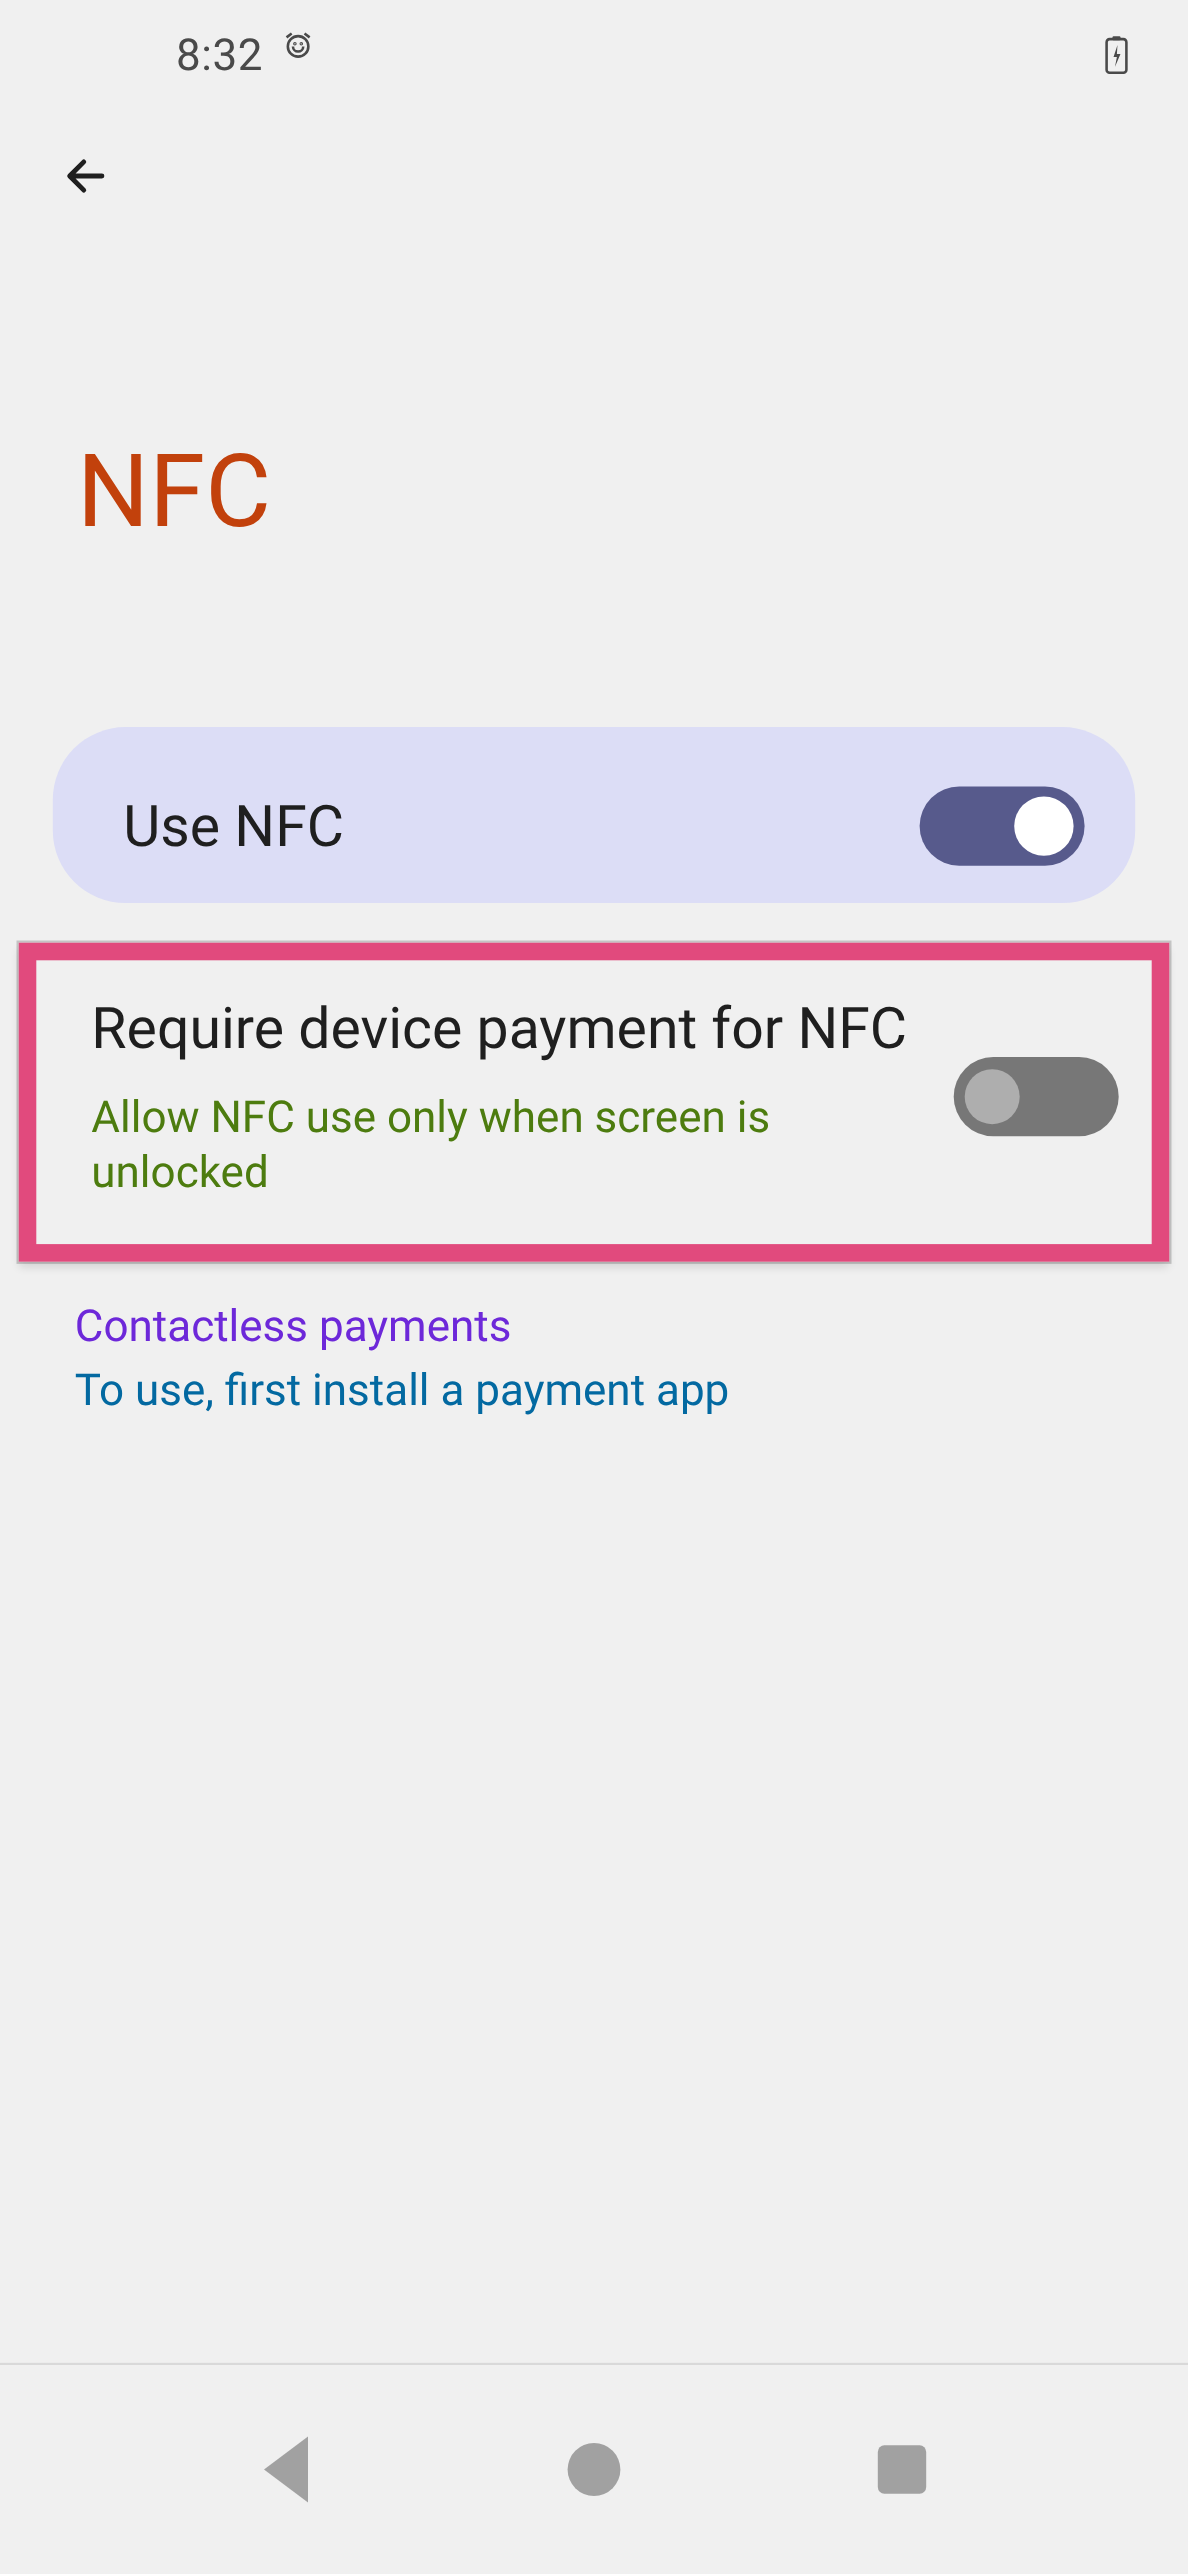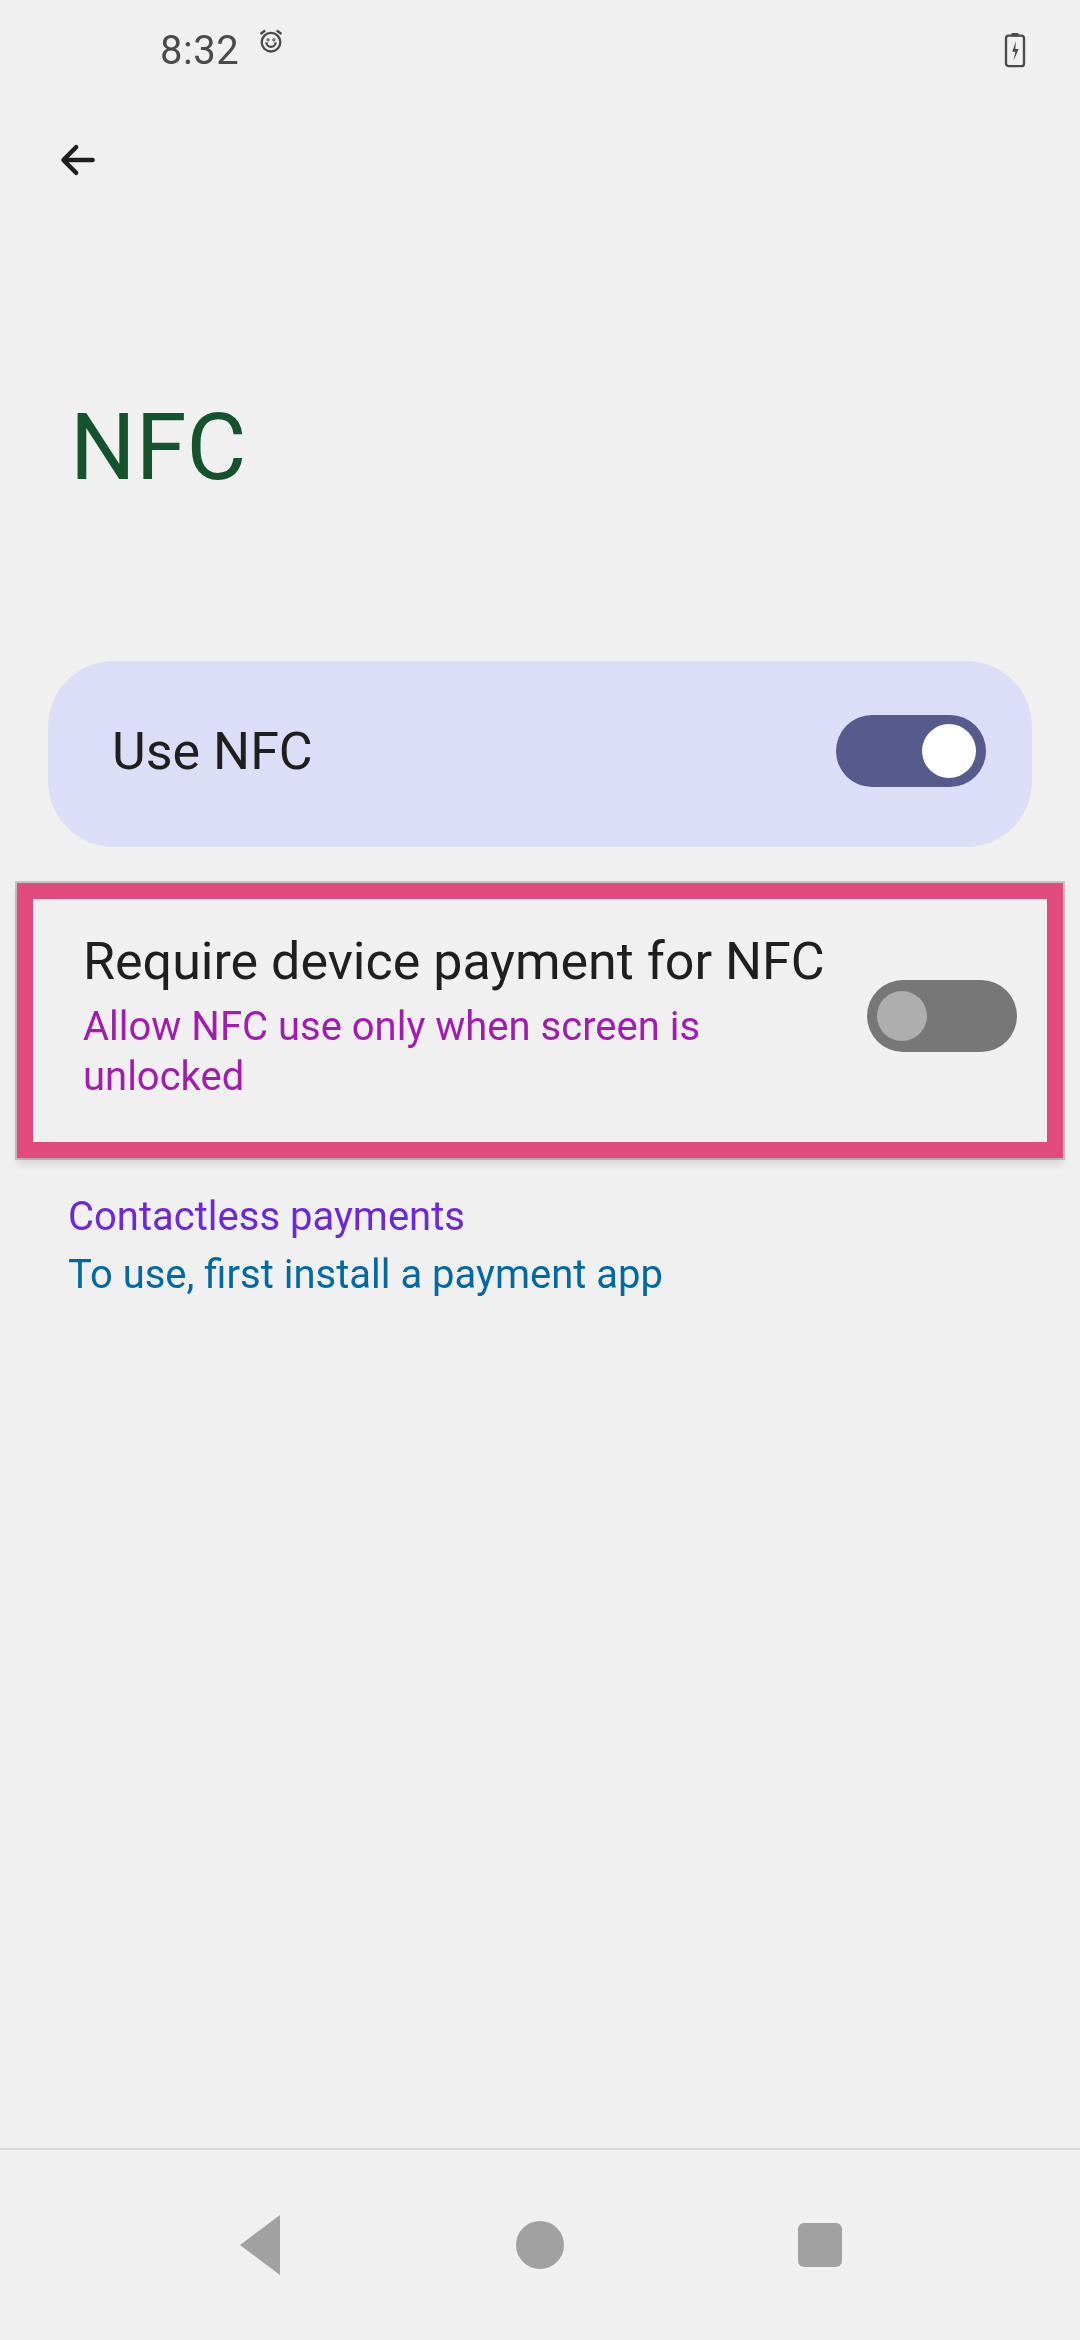--- a/index.html
+++ b/index.html
@@ -38,35 +38,35 @@
       width: 48px; height: 48px;
       display: flex; align-items: center; justify-content: center;
       background: none; border: none; cursor: pointer;
     }
     .back-button svg { width: 44px; height: 44px; }
 
     
     .page-title {
       font-size: 92px;
       font-weight: 400;
-      color: #14532d;
+      color: #c2410c;
       padding: 210px 70px 0 70px;
       letter-spacing: 0;
     }
 
     
     .content {
       padding: 160px 48px 0 48px;
     }
 
     
     .card-nfc {
       background: #dcddf6;
       border-radius: 66px;
-      padding: 54px 46px 60px 64px;
+      padding: 54px 46px 34px 64px;
       display: flex;
       align-items: center;
       justify-content: space-between;
     }
     .card-title {
       font-size: 52px;
       color: #1f1f1f;
       font-weight: 400;
     }
 
@@ -108,22 +108,22 @@
     }
     .row-text { flex: 1; }
     .row-title {
       font-size: 52px;
       color: #1f1f1f;
       font-weight: 400;
       line-height: 1.25;
     }
     .row-sub {
       font-size: 40px;
-      color: #a21caf;
-      margin-top: 8px;
+      color: #4d7c0f;
+      margin-top: 23px;
       line-height: 1.25;
     }
 
     
     .row-disabled {
       padding: 34px 20px 0 20px;
     }
     .row-disabled .row-title { color: #6d28d9; font-size: 40px; }
     .row-disabled .row-sub   { color: #0369a1; font-size: 40px; margin-top: 8px; }
 

